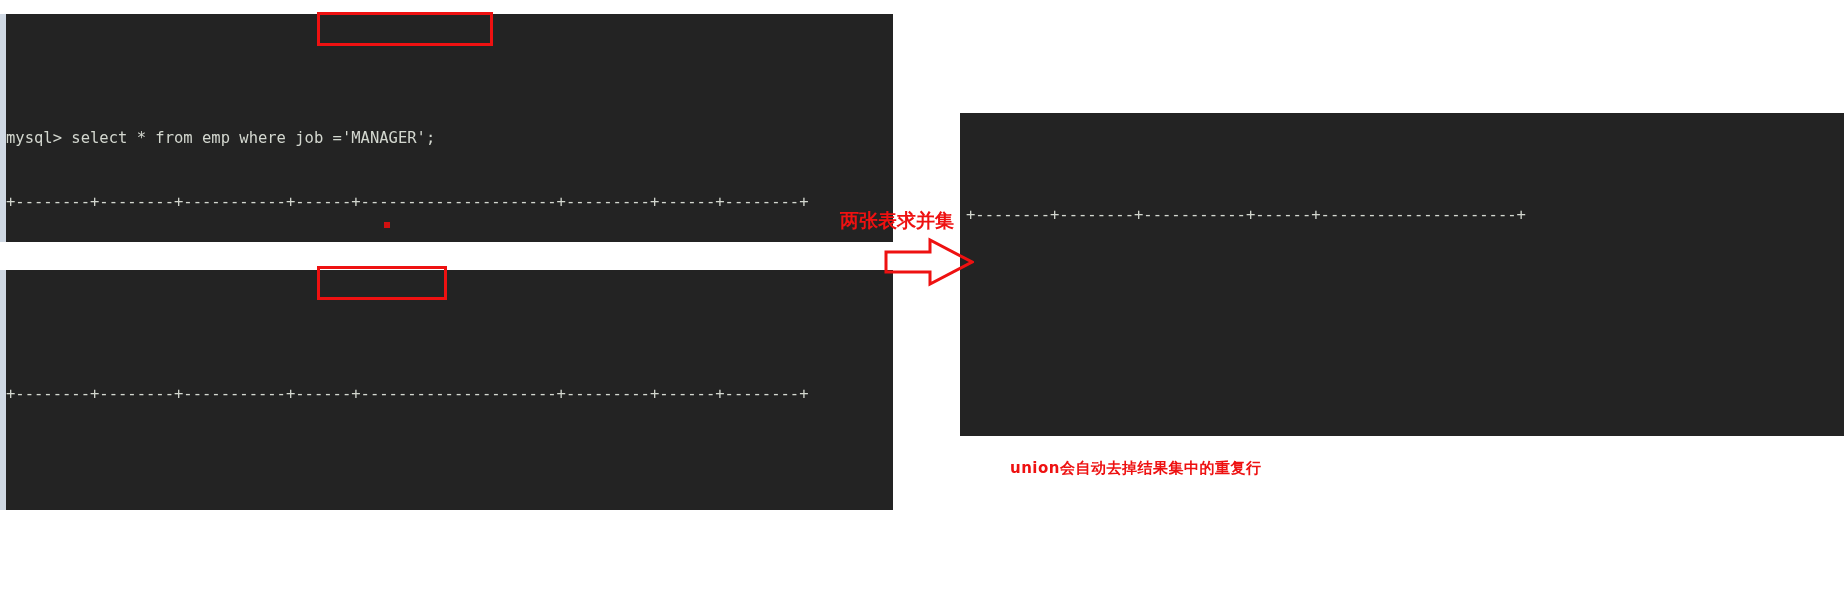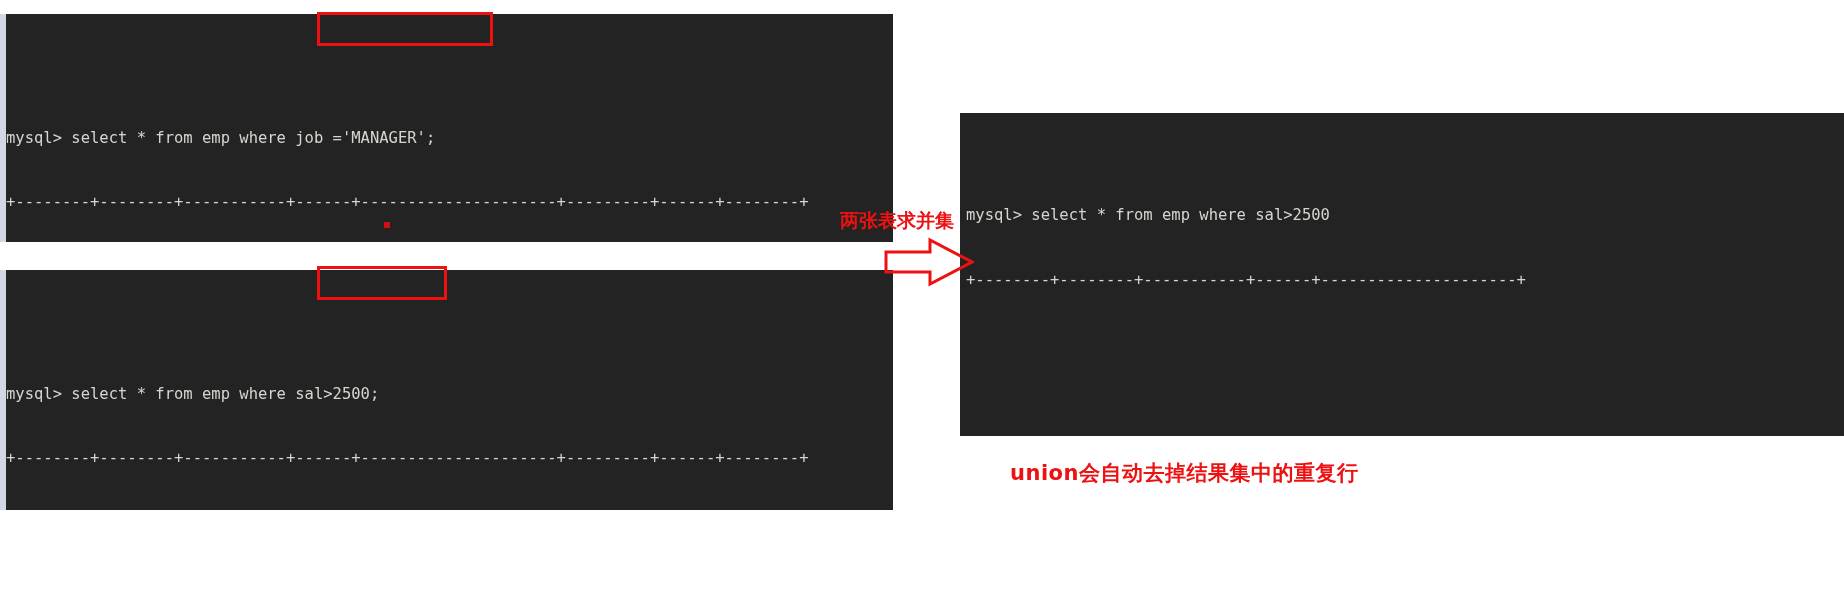--- a/index.html
+++ b/index.html
@@ -49,21 +49,21 @@
 
   .cn-note{
     position:absolute;
     color:#ee1111;
     font-family:"DejaVu Sans","Liberation Sans",sans-serif;
     font-weight:bold;
     font-size:19px;
     white-space:nowrap;
   }
   #note-union{left:840px;top:208px;font-family:Liberation Mono, monospace;}
-  #note-bottom{left:1010px;top:459px;font-size:21px;letter-spacing:0.5px;}
+  #note-bottom{left:1010px;top:459px;font-size:15px;letter-spacing:0.5px;}
 
   
   #arrow-union{
     position:absolute;left:884px;top:236px;width:90px;height:52px;
   }
 </style>
 </head>
 <body>
 
 <div class="term" id="panel-top">
@@ -77,37 +77,35 @@
     
     
     
     
   </div>
 </div>
 
 <div class="term" id="panel-bottom">
   <div class="leftbar"></div>
   <div class="pad">
-    <span class="line">mysql&gt; select * from emp where sal&gt;2500;</span>
     <span class="line">+--------+--------+-----------+------+---------------------+---------+------+--------+</span>
     
     
     
     
     
     
     
     
     
   </div>
 </div>
 
 <div class="term" id="panel-right">
   <div class="pad">
-    <span class="line">mysql&gt; select * from emp where sal&gt;2500</span>
     <span class="line">+--------+--------+-----------+------+---------------------+</span>
     
     
     
     
     
     
     
     
     

